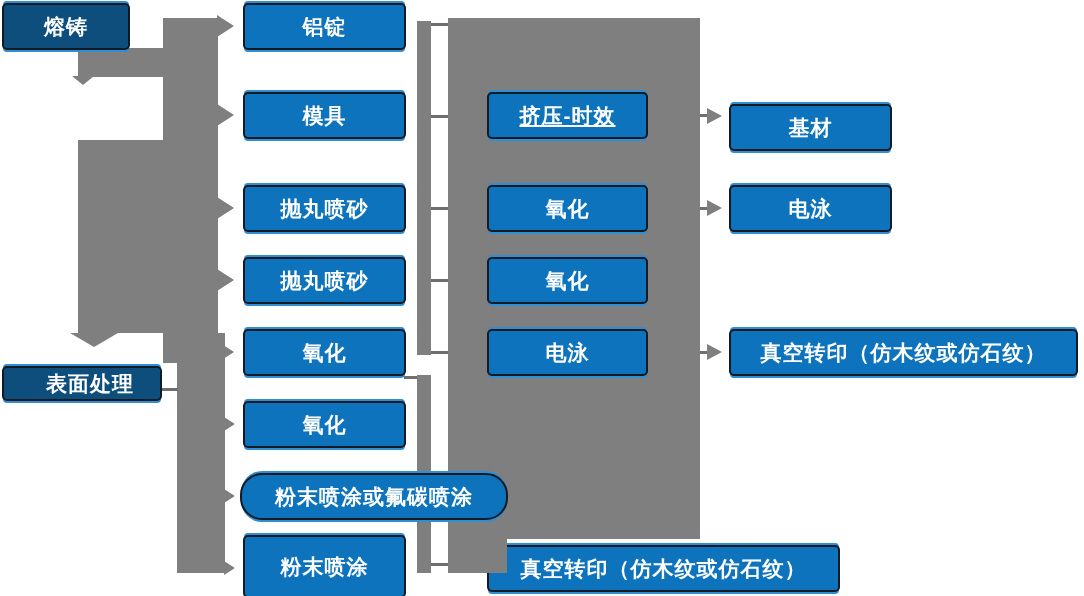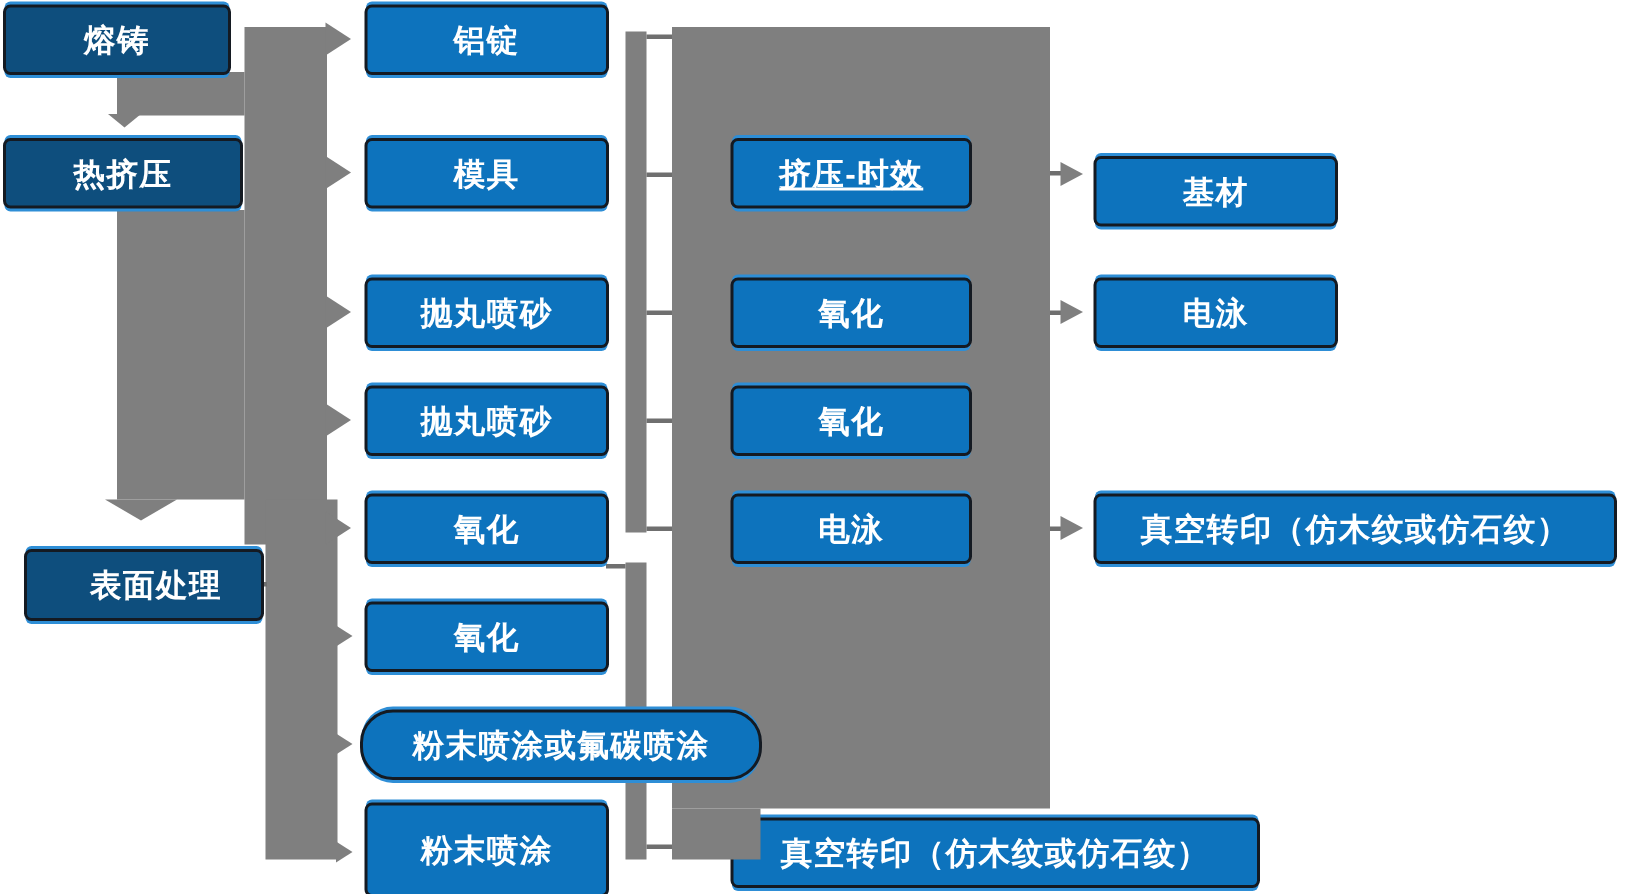--- a/index.html
+++ b/index.html
@@ -63,23 +63,22 @@
   <div class="gray" style="left:448px; top:18px; width:252px; height:521px;"></div>
   <div class="gray top" style="left:448px; top:539px; width:59px; height:34px;"></div>
 
   <div class="tick" style="left:700px; top:114px; width:8px; height:3px;"></div>
   <div class="tri tri-right-md" style="left:707px; top:108px;"></div>
   <div class="tick" style="left:700px; top:207px; width:8px; height:3px;"></div>
   <div class="tri tri-right-md" style="left:707px; top:200px;"></div>
   <div class="tick" style="left:700px; top:351px; width:8px; height:3px;"></div>
   <div class="tri tri-right-md" style="left:707px; top:344px;"></div>
 
-  <div class="box stage" style="left:2px; top:3px; width:152px; height:47px;">熔铸</div>
-  <div class="box stage" style="left:2px; top:92px; width:160px; height:47px;">热挤压</div>
-  <div class="box stage" style="left:16px; top:366px; width:160px; height:48px;padding-left:16px;">表面处理</div>
+  <div class="box stage" style="left:2px; top:3px; width:128px; height:47px;">熔铸</div>
+  <div class="box stage" style="left:2px; top:366px; width:160px; height:35px;padding-left:16px;">表面处理</div>
 
   <div class="box proc" style="left:243px; top:92px; width:163px; height:47px;">模具</div>
   <div class="box proc" style="left:243px; top:3px; width:163px; height:47px;">铝锭</div>
   <div class="box proc" style="left:243px; top:185px; width:163px; height:47px;">抛丸喷砂</div>
   <div class="box proc" style="left:243px; top:257px; width:163px; height:47px;">抛丸喷砂</div>
   <div class="box proc" style="left:243px; top:329px; width:163px; height:47px;">氧化</div>
   <div class="box proc" style="left:243px; top:401px; width:163px; height:47px;">氧化</div>
   <div class="box proc" style="left:240px; top:473px; width:268px; height:47px;border-radius:22px;">粉末喷涂或氟碳喷涂</div>
   <div class="box proc" style="left:243px; top:535px; width:163px; height:63px;">粉末喷涂</div>
 

